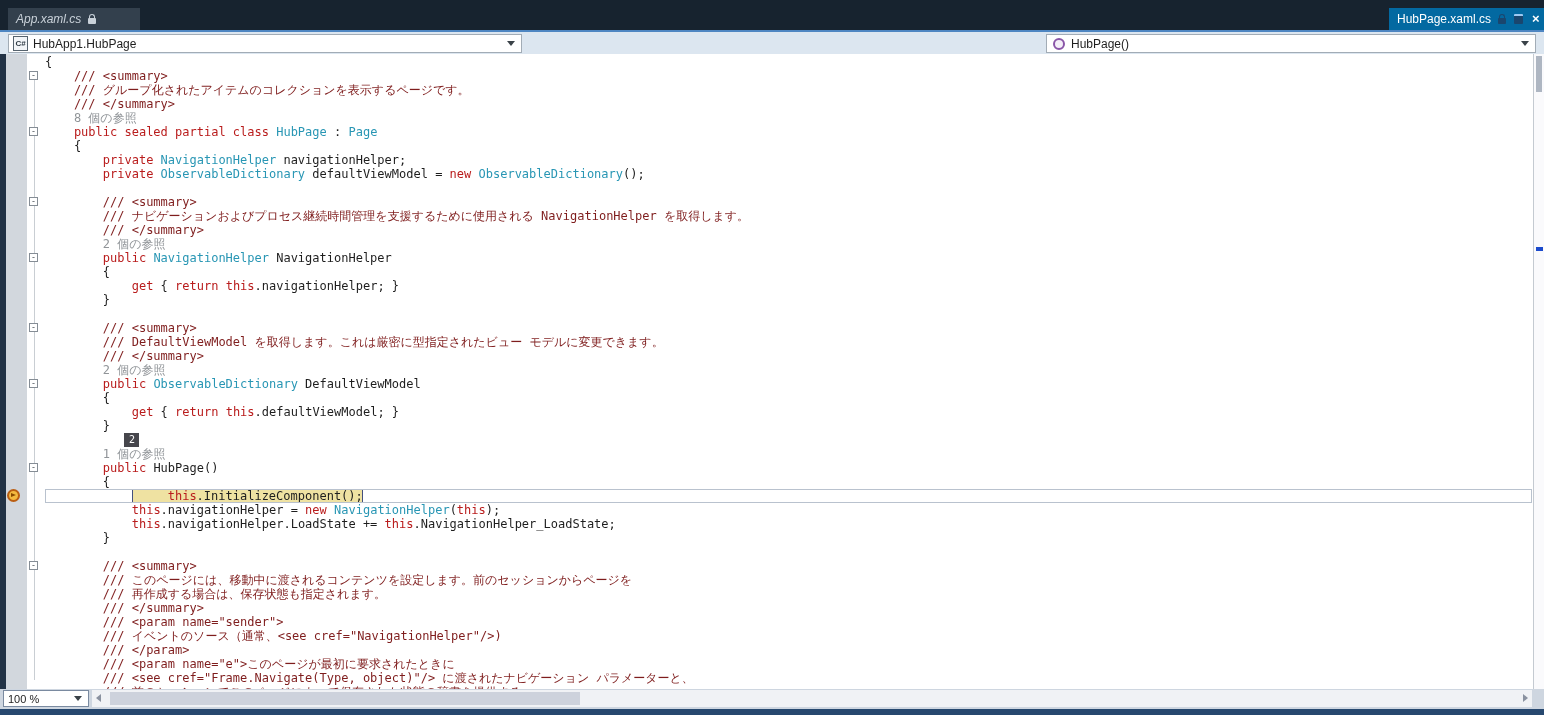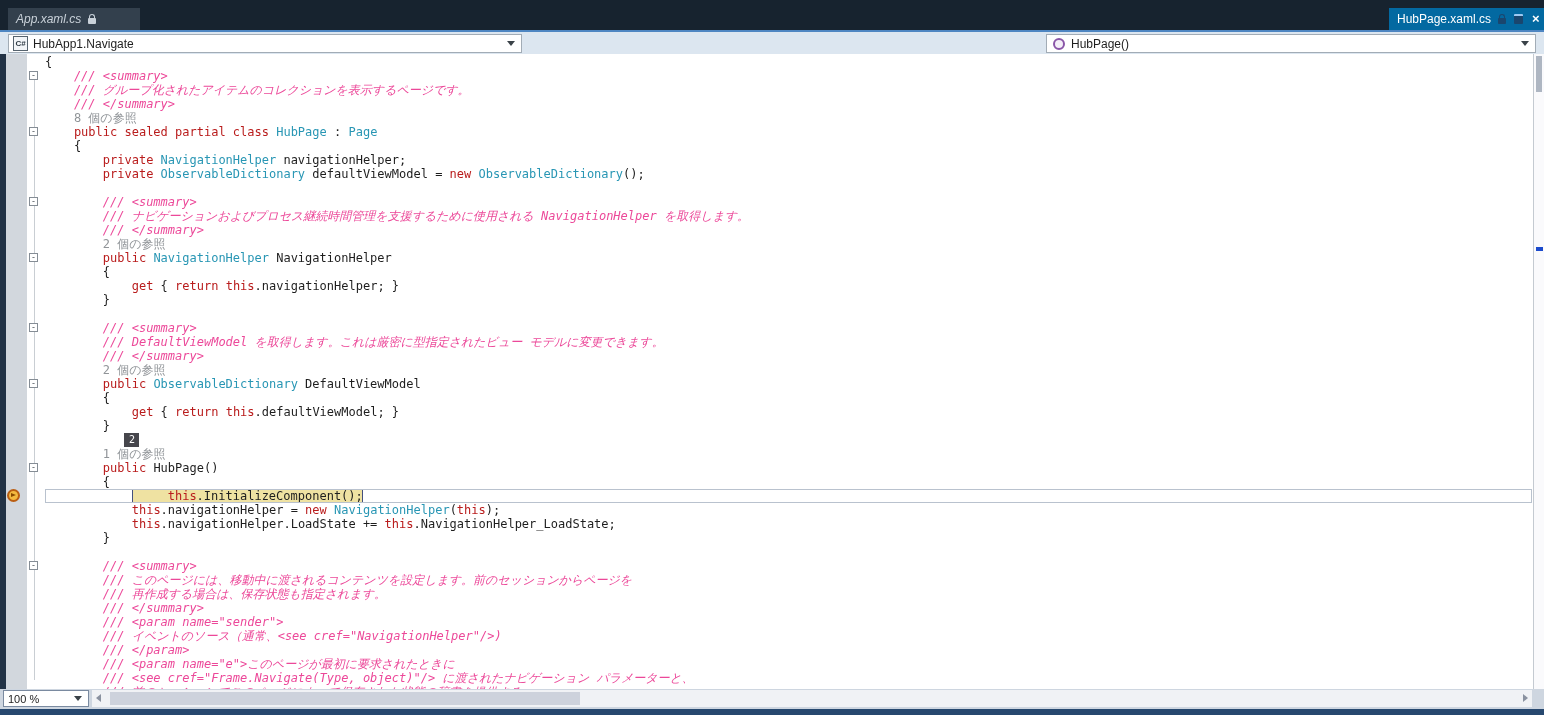--- a/index.html
+++ b/index.html
@@ -48,21 +48,21 @@
         background:#FFFFFF;color:#4A5258;font-size:9px;line-height:7px;text-align:center;
         box-sizing:border-box;cursor:default;}
   .code-area{position:absolute;left:45px;top:1px;width:1487px;height:634px;
         font-family:"DejaVu Sans Mono",monospace;font-size:12px;line-height:14px;
         white-space:pre;cursor:text;}
   .line{height:14px;position:relative;}
   .line.current{outline:1px solid #B9C2CE;outline-offset:-1px;}
   .k{color:#b91c1c;}          
   .t{color:#2896B4;}          
   .p{color:#1E1E1E;}          
-  .c{color:#ec4899;font-style:italic;}          
+  .c{color:#7f1d1d;}          
   .g{color:#909498;}          
   .hl{background:#EFE2A2;outline:1px solid #44507E;outline-offset:-1px;padding-left:36px;}
   .badge{display:inline-block;width:15px;height:14px;background:#46464C;color:#FFFFFF;
         font-size:10px;line-height:14px;text-align:center;vertical-align:top;}
   .breakpoint{position:absolute;left:7px;width:13px;height:13px;border-radius:50%;
         background:#F3B93F;border:2px solid #BA5E12;box-sizing:border-box;cursor:pointer;}
   .breakpoint::after{content:"";position:absolute;left:2px;top:2px;width:0;height:0;
         border-left:5px solid #8A4A00;border-top:2.5px solid transparent;border-bottom:2.5px solid transparent;}
 
   
@@ -97,21 +97,21 @@
     <span>HubPage.xaml.cs</span>
     <span class="lock"></span>
     <span class="pin-ic"></span>
     <span class="close-x">×</span>
   </div>
 </div>
 
 <div class="navbar">
   <div class="combo" style="left:8px;width:514px;">
     <span class="csharp-ic">C#</span>
-    <span>HubApp1.Navigate</span>
+    <span>HubApp1.HubPage</span>
     <span class="spacer"></span>
     <span class="arrow-down"></span>
   </div>
   <div class="combo" style="left:1046px;width:490px;">
     <span class="method-ic"></span>
     <span>HubPage()</span>
     <span class="spacer"></span>
     <span class="arrow-down"></span>
   </div>
 </div>

